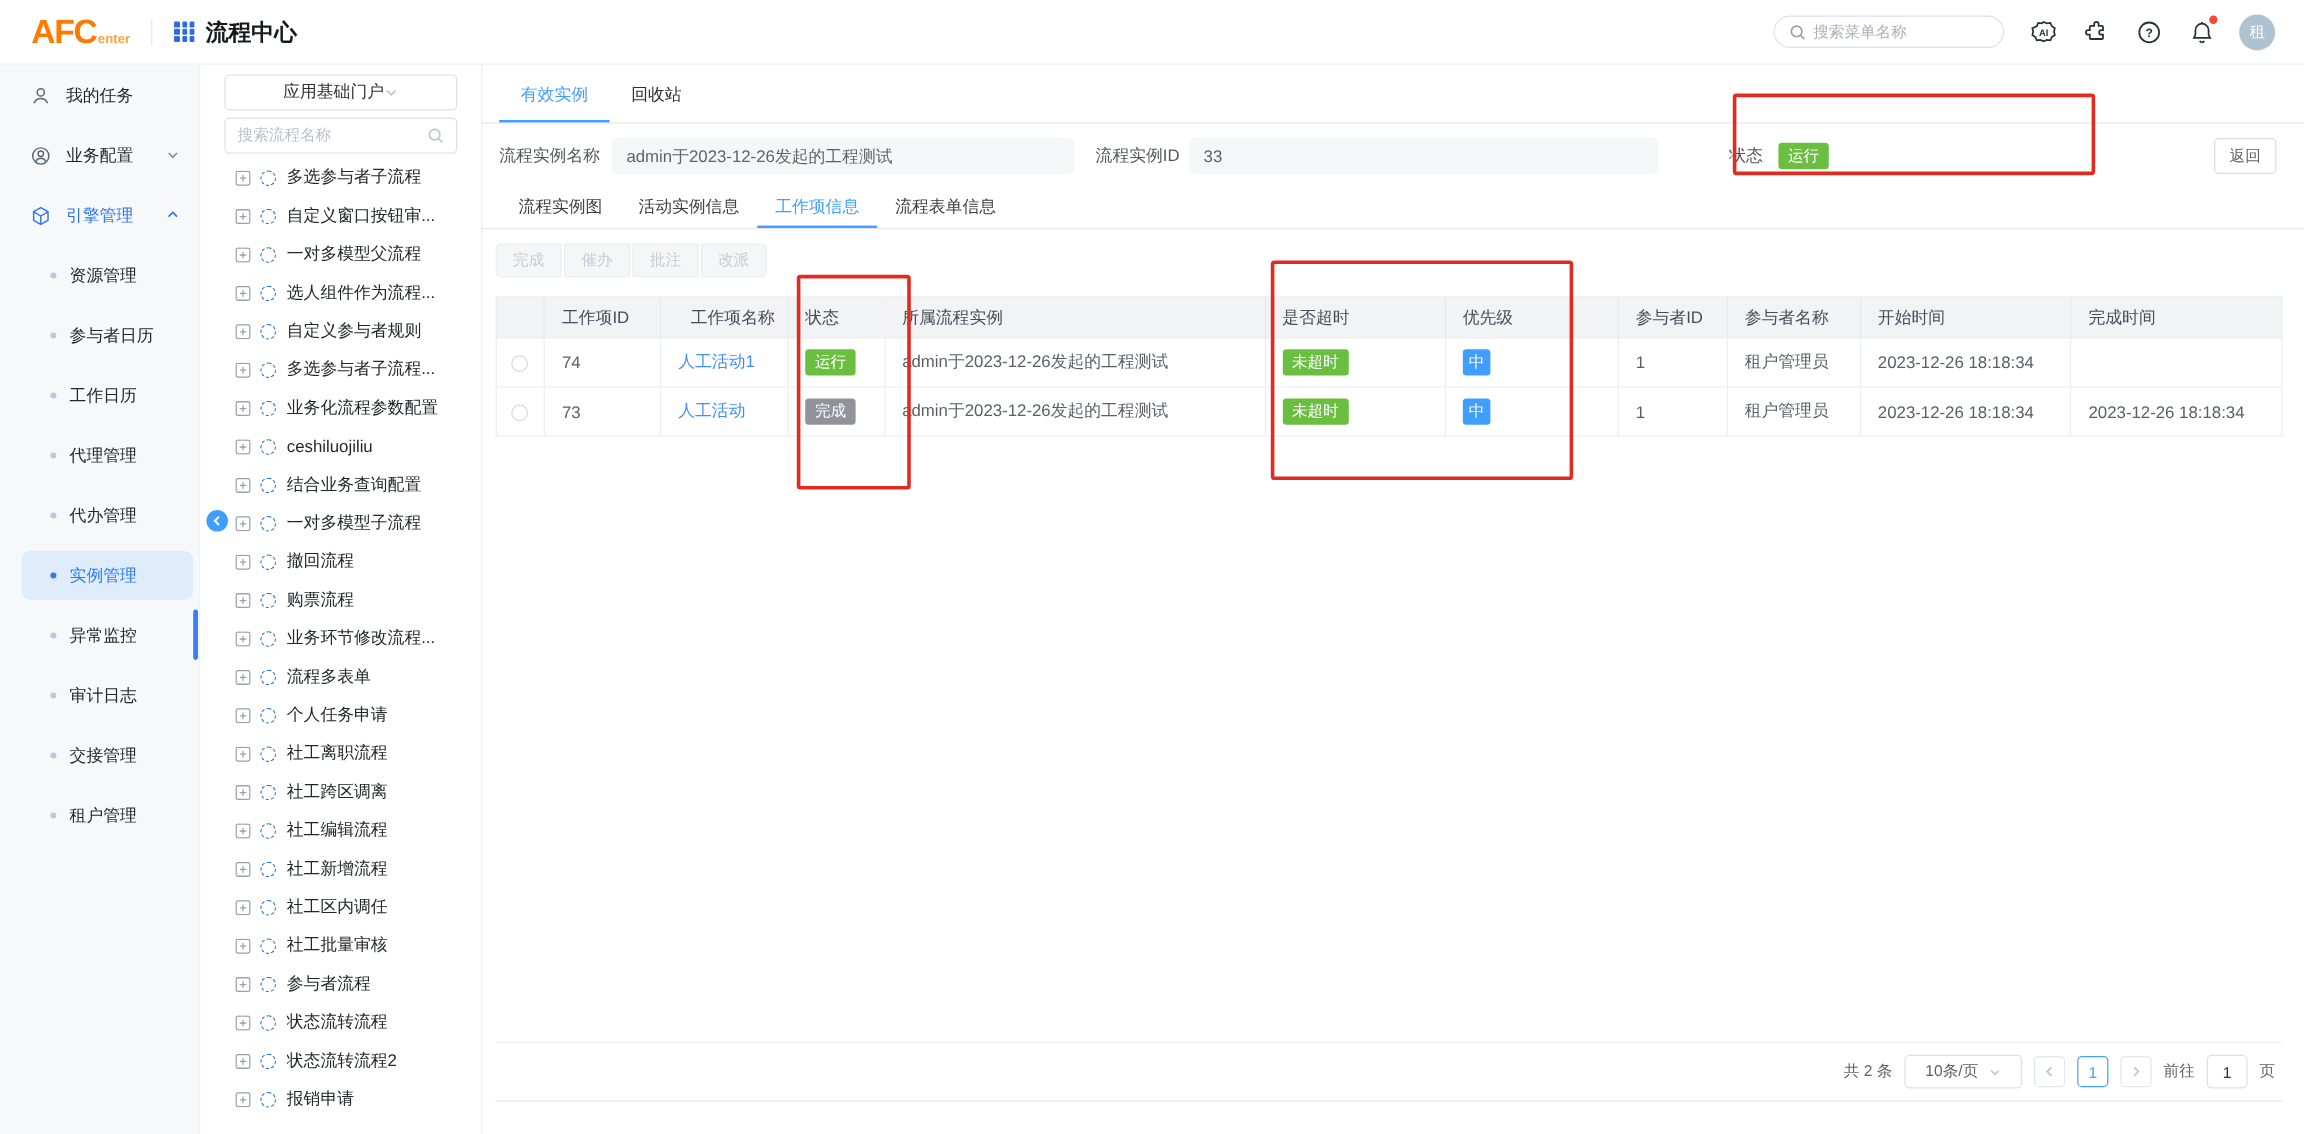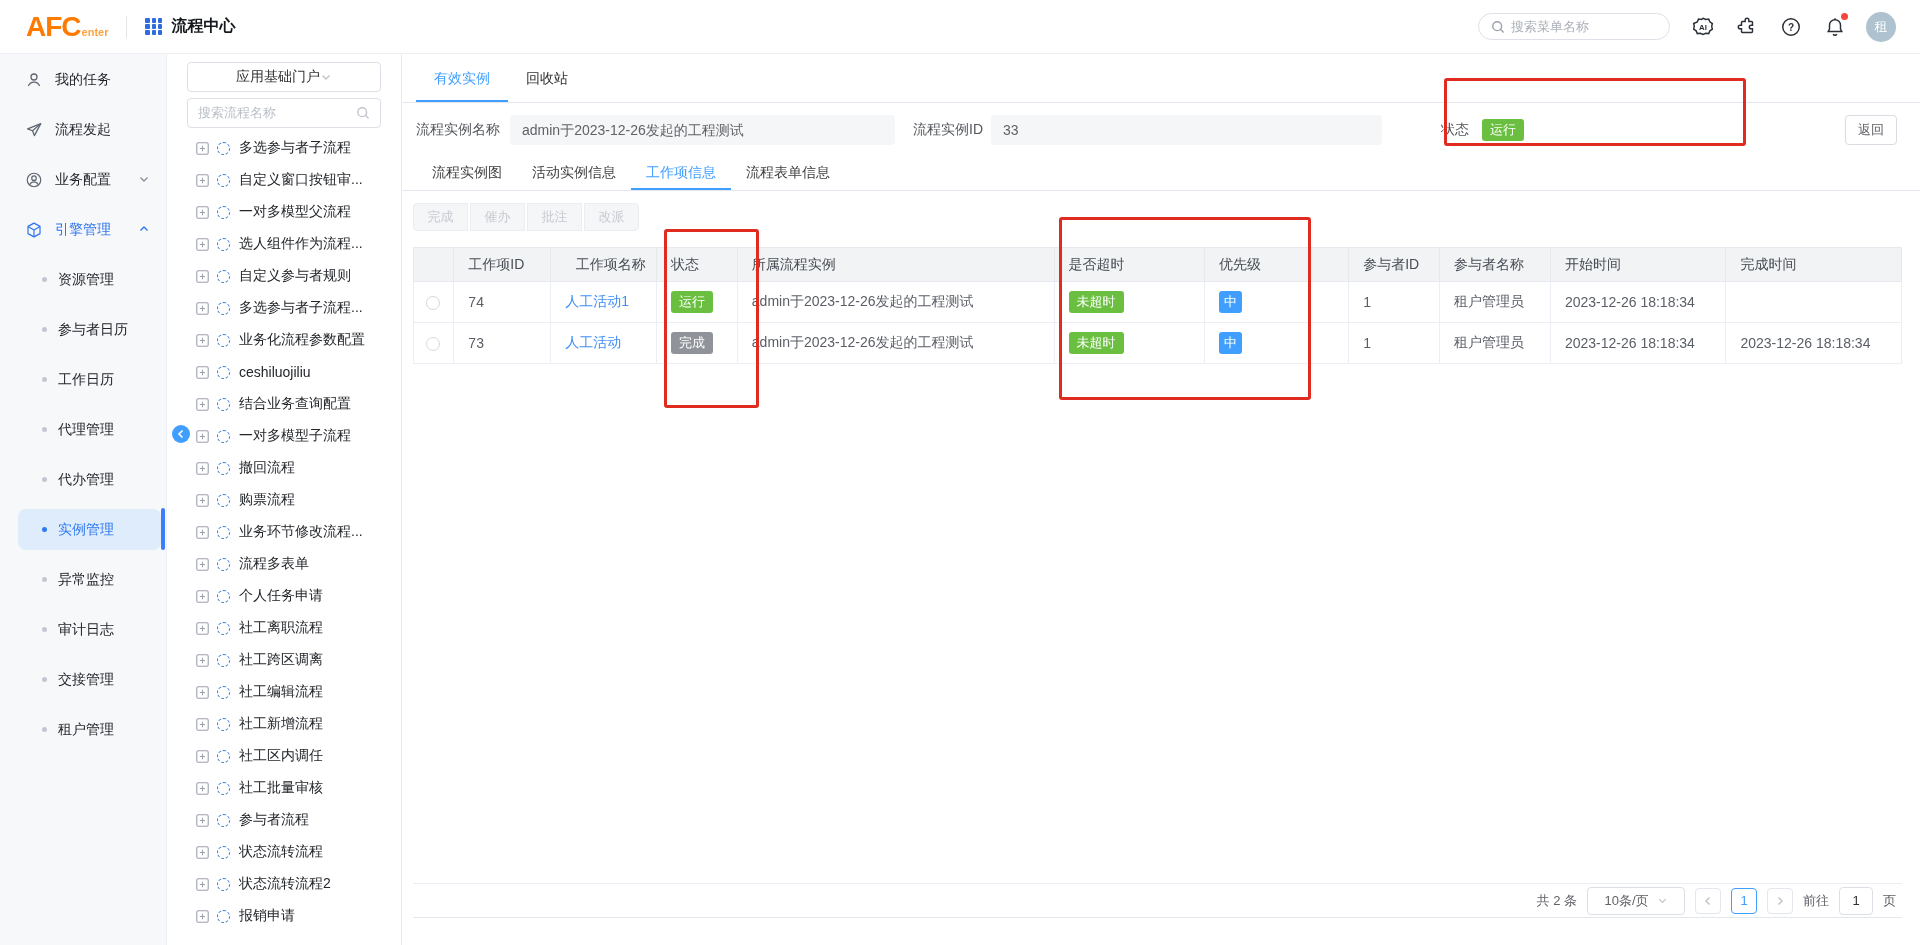--- a/index.html
+++ b/index.html
@@ -9,21 +9,21 @@
 
   
   .app-header { height:54px; display:flex; align-items:center; padding:0 24px 0 26px;
     border-bottom:1px solid #edeff2; background:#fff; }
   .logo { display:flex; align-items:baseline; }
   .logo-main { font-size:28px; font-weight:bold; color:#ff7a00; letter-spacing:-1px; }
   .logo-sub { font-size:11px; font-weight:bold; color:#ffa23e; margin-left:1px; }
   .hdr-divider { width:1px; height:22px; background:#e3e5e9; margin:0 18px; }
   .grid-icon { width:17px; height:17px; display:grid; grid-template-columns:repeat(3,1fr); gap:1.5px; margin-right:9px; }
   .grid-icon i { background:#2d6cdf; border-radius:1px; }
-  .app-title { font-size:16px; font-weight:bold; color:#15181d; }
+  .app-title { font-size:19px; font-weight:bold; color:#15181d; }
   .hdr-right { margin-left:auto; display:flex; align-items:center; }
   .search-pill { width:192px; height:27px; border:1px solid #dde0e6; border-radius:14px;
     display:flex; align-items:center; padding:0 12px; color:#abb0b8; font-size:13px; background:#fff; }
   .search-pill svg { margin-right:6px; }
   .hdr-icon { margin-left:22px; position:relative; display:flex; align-items:center; color:#2b2f36; cursor:pointer; }
   .hdr-dot { position:absolute; top:-3px; right:-2px; width:7px; height:7px; border-radius:50%; background:#f5483b; }
   .avatar { width:30px; height:30px; border-radius:50%; background:#aec2cf; color:#fff; font-size:13px;
     display:flex; align-items:center; justify-content:center; margin-left:20px; }
 
   
@@ -90,21 +90,21 @@
 
   .table-wrap { margin:16px 18px 0 11px; flex:none; }
   table { width:100%; border-collapse:collapse; table-layout:fixed; }
   th { height:34px; background:#f1f3f5; border:1px solid #e6e9ed; font-weight:normal; color:#484d55;
     text-align:left; padding-left:14px; white-space:nowrap; overflow:hidden; }
   td { height:41px; border:1px solid #ebeef5; color:#5a5e66; padding-left:14px; white-space:nowrap; overflow:hidden; }
   .radio { display:inline-block; width:14px; height:14px; border:1px solid #d4d8de; border-radius:50%;
     background:#fff; vertical-align:middle; margin-left:-2px; cursor:pointer; }
   a.cell-link { color:#3f8ff7; text-decoration:none; cursor:pointer; }
 
-  .pagination { margin:0 18px 0 11px; margin-top:auto; height:35px; border-top:1px solid #ebeef5;
+  .pagination { margin:0 18px 0 11px; margin-top:auto; height:50px; border-top:1px solid #ebeef5;
     border-bottom:1px solid #e4e7ed; display:flex; align-items:center; justify-content:flex-end;
     gap:10px; padding-right:6px; color:#606266; font-size:13px; flex:none; }
   .pg-select { width:98px; height:28px; border:1px solid #dcdfe6; border-radius:4px; display:flex;
     align-items:center; justify-content:center; gap:8px; color:#606266; cursor:pointer; background:#fff; }
   .pg-btn { width:26px; height:26px; border:1px solid #e4e7ed; border-radius:4px; background:#fff;
     display:flex; align-items:center; justify-content:center; color:#c0c4cc; cursor:pointer; }
   .pg-page { width:26px; height:26px; border:1px solid #409eff; border-radius:4px; color:#409eff;
     display:flex; align-items:center; justify-content:center; background:#fff; cursor:pointer; }
   .pg-input { width:34px; height:28px; border:1px solid #dcdfe6; border-radius:4px; text-align:center;
     color:#303133; font-size:13px; font-family:inherit; }
@@ -177,27 +177,20 @@
   <div class="app-body">
 
     <aside class="sidebar">
       <div id="sidebar-menu">
           <div class="side-item">
             <span class="s-ico"><svg width="18" height="18" viewBox="0 0 24 24" fill="none" stroke="currentColor" stroke-width="1.7">
                 <circle cx="12" cy="8" r="4"></circle>
                 <path d="M4.5 20c1.4-3.8 4.6-5.3 7.5-5.3s6.1 1.5 7.5 5.3"></path>
               </svg></span>
             <span>我的任务</span>
-          </div>
-          <div class="side-item">
-            <span class="s-ico"><svg width="18" height="18" viewBox="0 0 24 24" fill="none" stroke="currentColor" stroke-width="1.7" stroke-linejoin="round">
-                <path d="M21 3.5L3.5 10.5l6.5 2.5 2.5 6.5z"></path>
-                <path d="M21 3.5L10 13"></path>
-              </svg></span>
-            <span>流程发起</span>
           </div>
           <div class="side-item">
             <span class="s-ico"><svg width="18" height="18" viewBox="0 0 24 24" fill="none" stroke="currentColor" stroke-width="1.6">
                 <circle cx="12" cy="12" r="9"></circle>
                 <circle cx="12" cy="9.5" r="3"></circle>
                 <path d="M6.3 18.2c1.3-2.6 3.5-3.7 5.7-3.7s4.4 1.1 5.7 3.7"></path>
               </svg></span>
             <span>业务配置</span>
             <span class="chev"><svg width="12" height="12" viewBox="0 0 12 12" fill="none" stroke="currentColor" stroke-width="1.4">
                 <path d="M2.5 4.5L6 8l3.5-3.5"></path>

